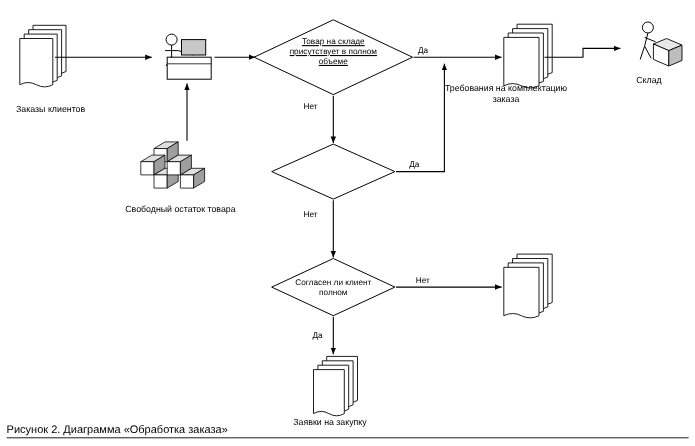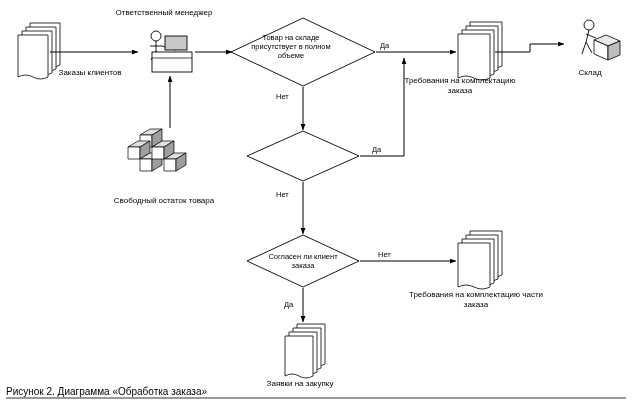--- a/index.html
+++ b/index.html
@@ -167,34 +167,32 @@
     <g>
       <path d="M297,324 h28 v40 q-7,4 -14,0 q-7,-4 -14,0 z" fill="#fff" stroke="#000" stroke-width="0.8"></path>
       <path d="M293,328 h28 v40 q-7,4 -14,0 q-7,-4 -14,0 z" fill="#fff" stroke="#000" stroke-width="0.8"></path>
       <path d="M289,332 h28 v40 q-7,4 -14,0 q-7,-4 -14,0 z" fill="#fff" stroke="#000" stroke-width="0.8"></path>
       <path d="M285,336 h28 v40 q-7,4 -14,0 q-7,-4 -14,0 z" fill="#fff" stroke="#000" stroke-width="0.8"></path>
     </g>
 
     <line x1="6" y1="398" x2="626" y2="398" stroke="#000" stroke-width="0.8"></line>
   </svg>
 
-  <div class="lbl" style="left:0px; top:68px; width:92px;margin-left:44px;">Заказы клиентов</div>
-
-  <div class="lbl" style="left:101px; top:8px; width:126px;">Ответственный менеджер</div>
-
-  <div class="lbl" style="left:102px; top:186px; width:124px;margin-top:10px;">Свободный остаток товара</div>
-
-  <div class="diamond-text" style="left:241px; top:33px; width:100px;">Товар на складе присутствует в полном объеме</div>
-
-
-  <div class="diamond-text" style="left:261px; top:252px; width:84px;">Согласен ли клиент заказа</div>
+  <div class="lbl" style="left:0px; top:95px; width:92px;">Заказы клиентов</div>
+
+
+  <div class="lbl" style="left:102px; top:186px; width:124px;">Свободный остаток товара</div>
+
+  <div class="diamond-text" style="left:253px; top:33px; width:100px;text-decoration:underline;">Товар на складе присутствует в полном объеме</div>
+
+
+  <div class="diamond-text" style="left:261px; top:252px; width:84px;">Согласен ли клиент полном</div>
 
   <div class="lbl" style="left:396px; top:76px; width:128px;">Требования на комплектацию заказа</div>
 
-  <div class="lbl" style="left:408px; top:290px; width:136px;">Требования на комплектацию части заказа</div>
 
   <div class="lbl" style="left:246px; top:379px; width:108px;">Заявки на закупку</div>
 
   <div class="lbl" style="left:560px; top:68px; width:60px;text-align:center;">Склад</div>
 
   <div class="edge-lbl" style="left:380px; top:41px;">Да</div>
   <div class="edge-lbl" style="left:276px; top:92px;">Нет</div>
   <div class="edge-lbl" style="left:372px; top:145px;">Да</div>
   <div class="edge-lbl" style="left:276px; top:190px;">Нет</div>
   <div class="edge-lbl" style="left:378px; top:250px;">Нет</div>

